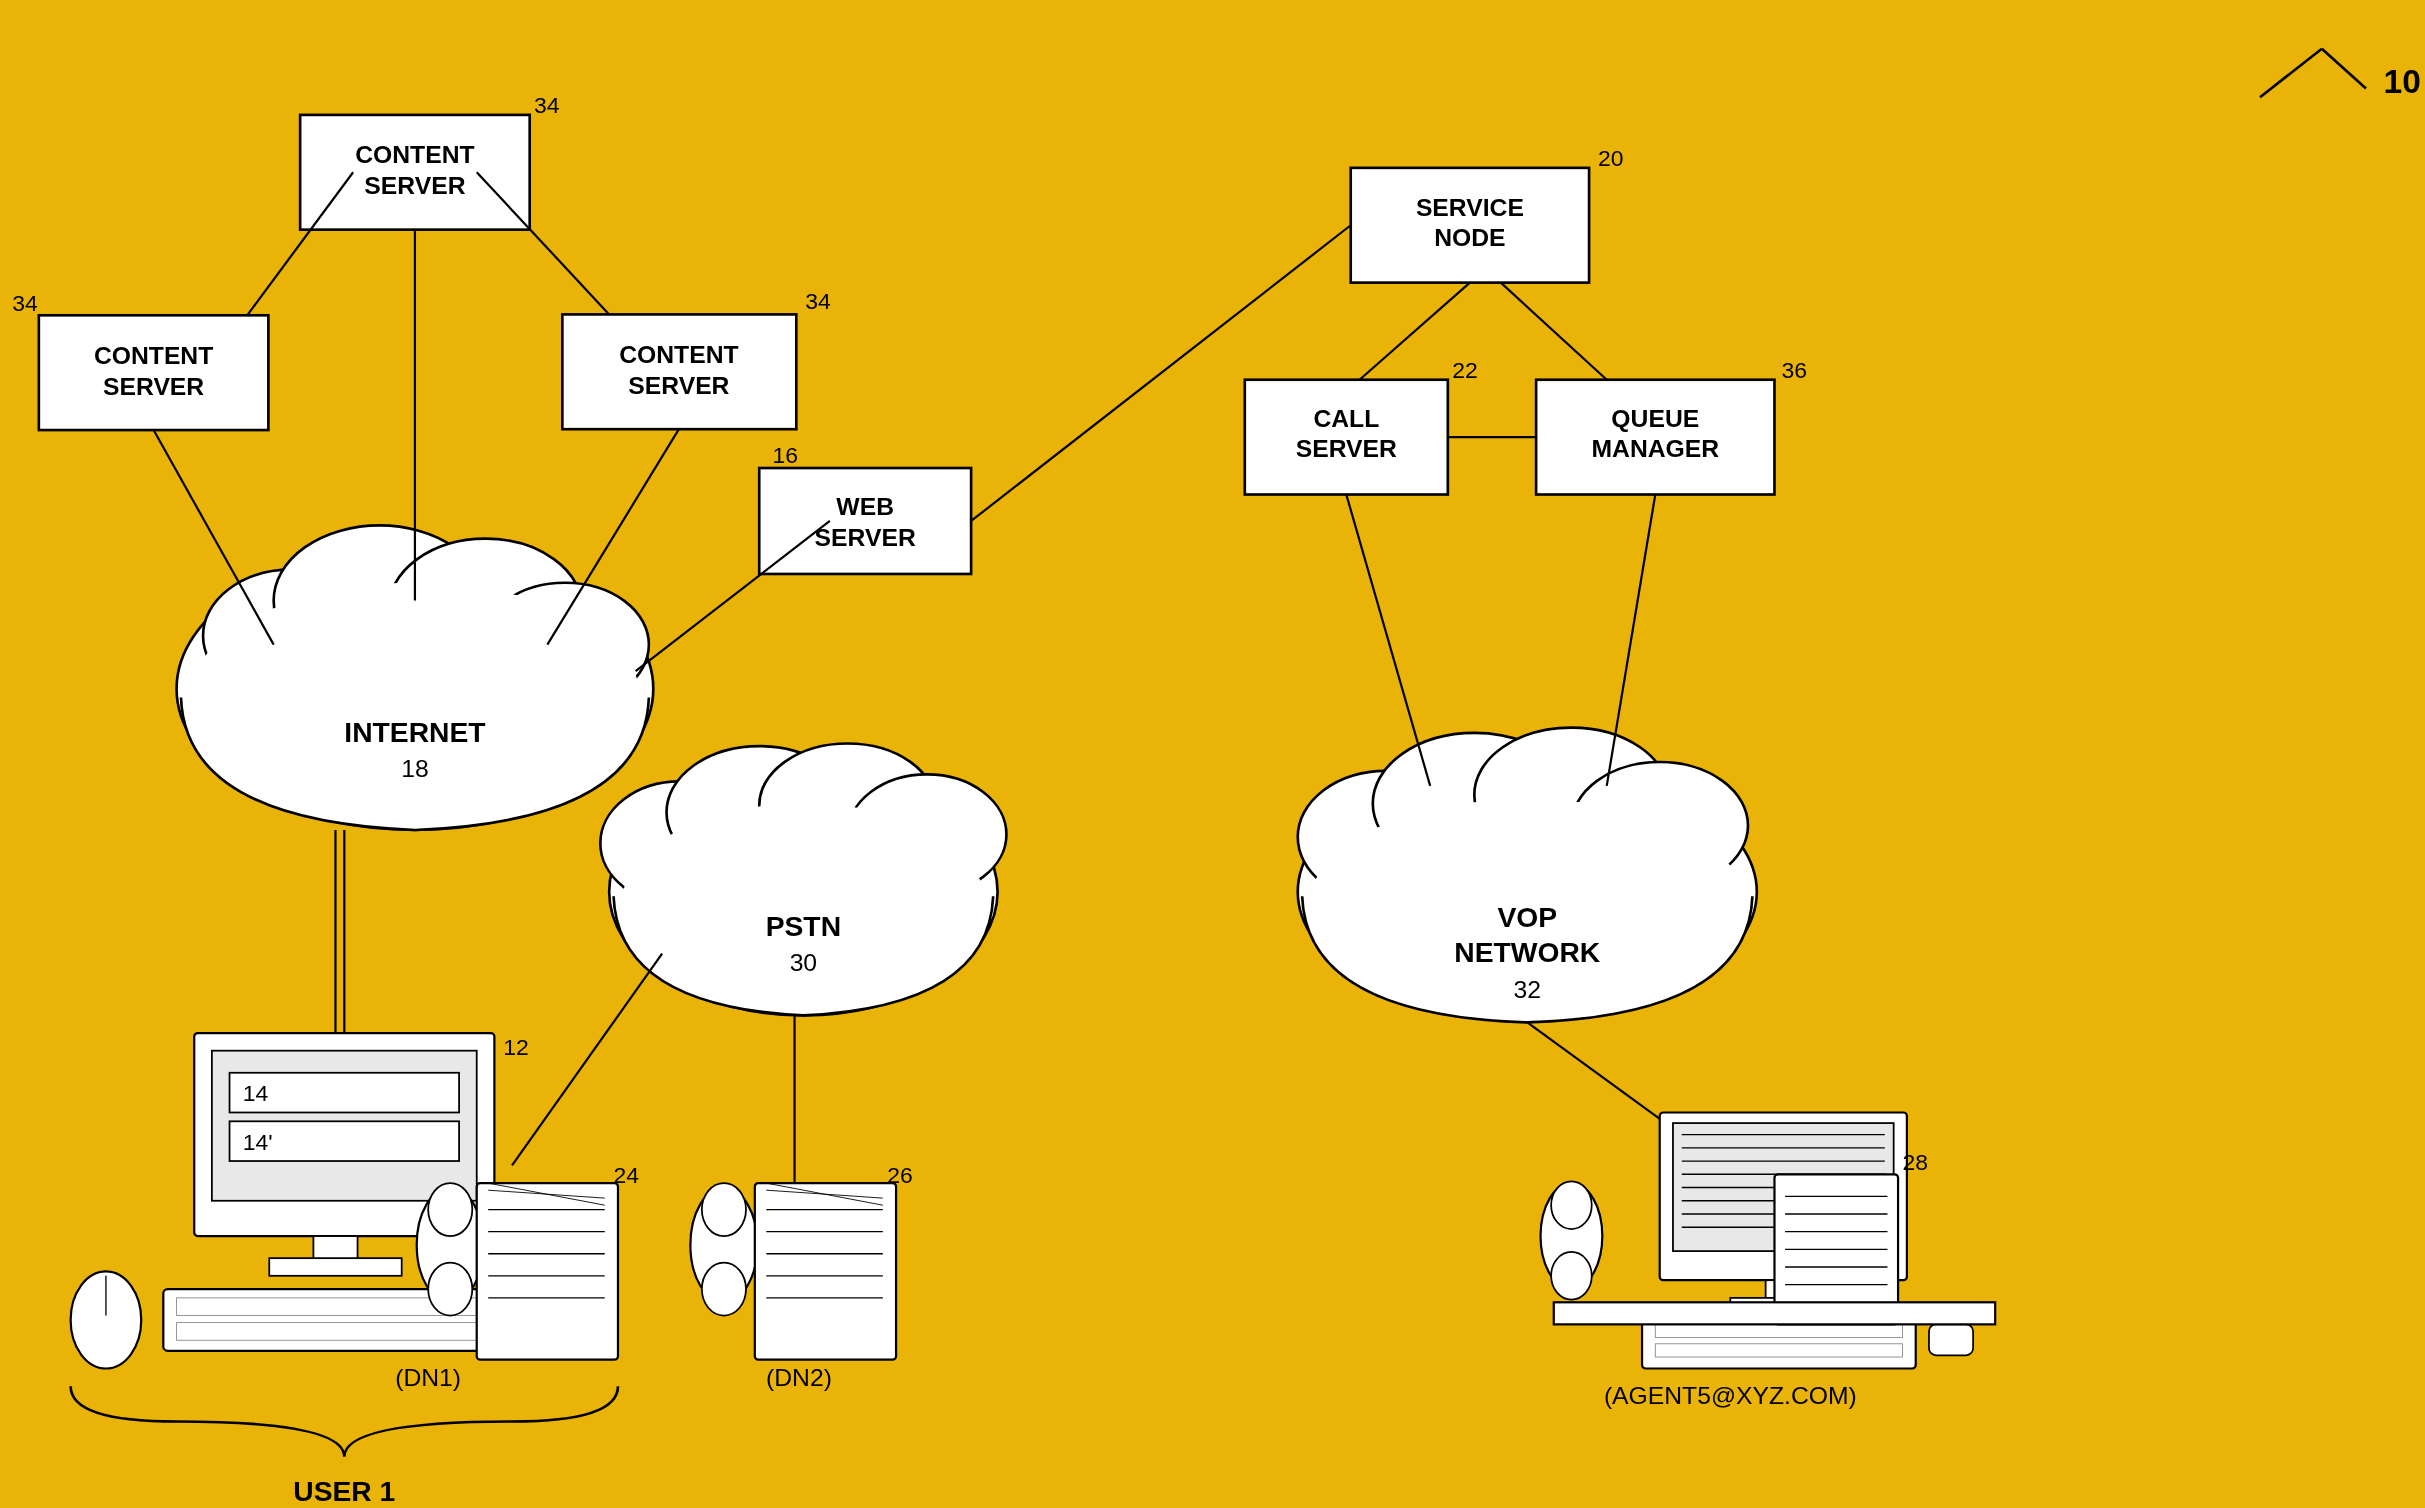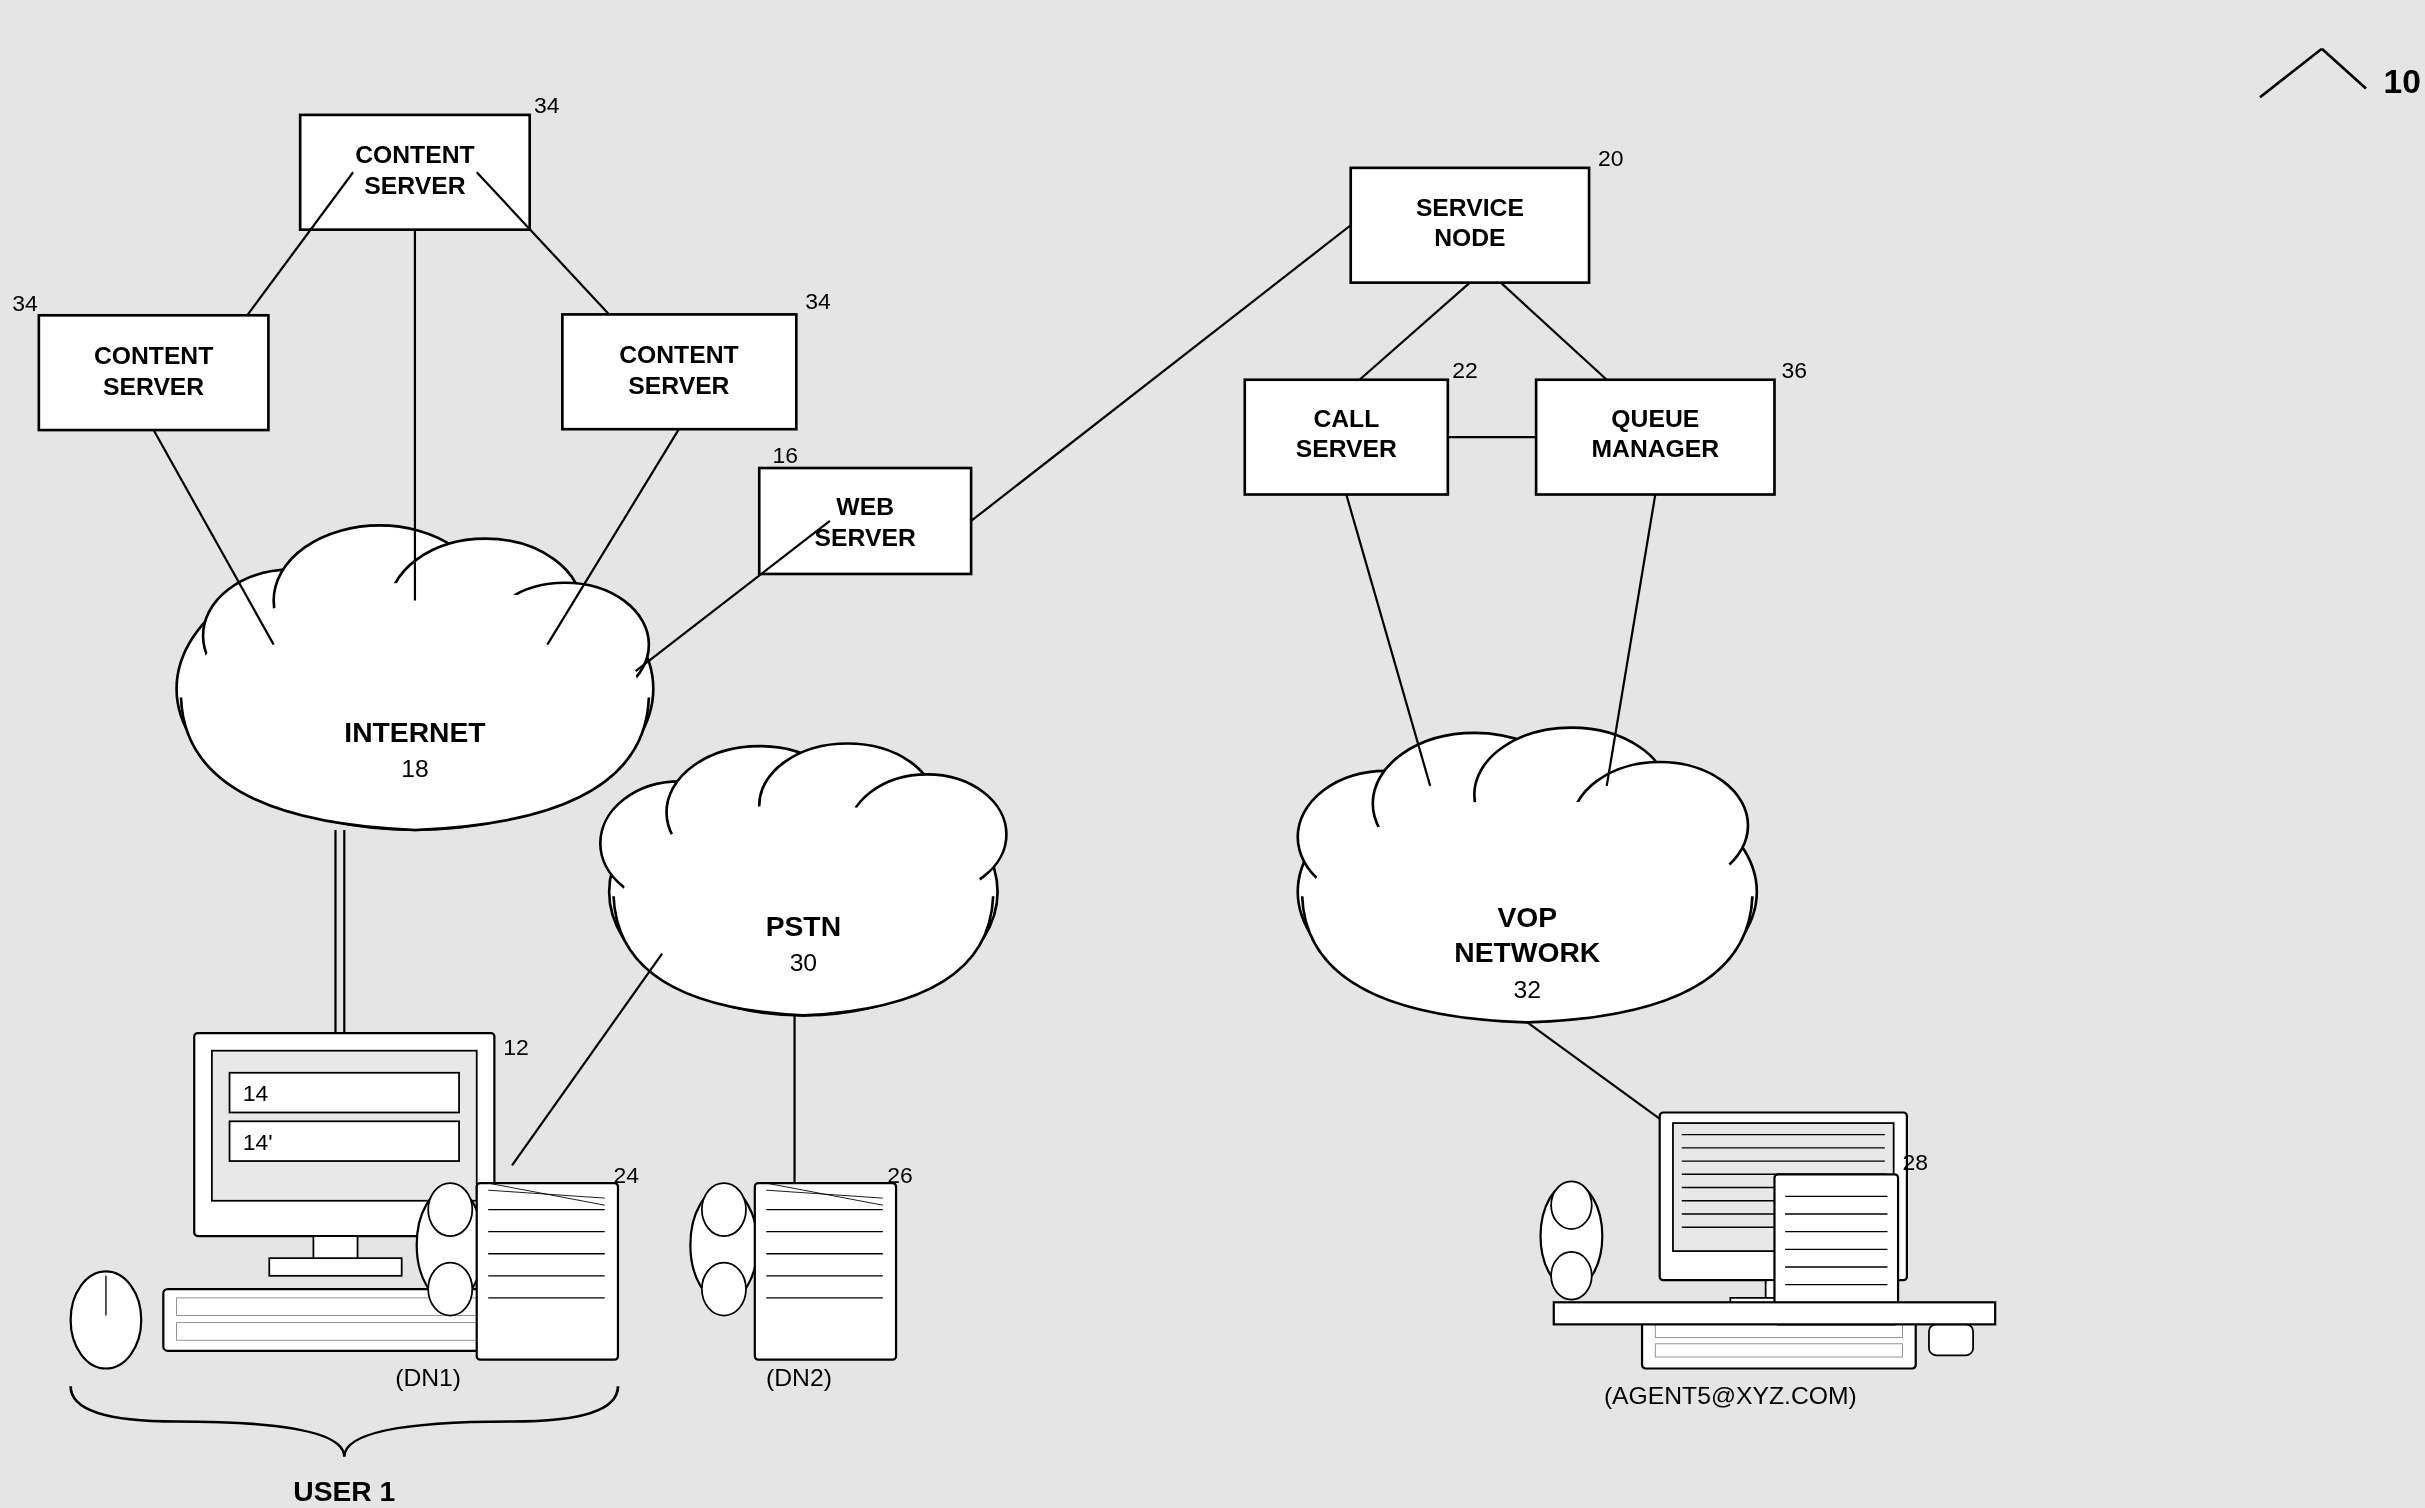--- a/index.html
+++ b/index.html
@@ -9,21 +9,21 @@
       width: 2426px;
       height: 1509px;
       overflow: hidden;
       position: relative;
     }
 
     .diagram-container {
       position: relative;
       width: 2426px;
       height: 1509px;
-      background: #e5e5e5;
+      background: #eab308;
     }
 
     svg.diagram-svg {
       position: absolute;
       top: 0;
       left: 0;
       width: 2426px;
       height: 1509px;
     }
   </style>

